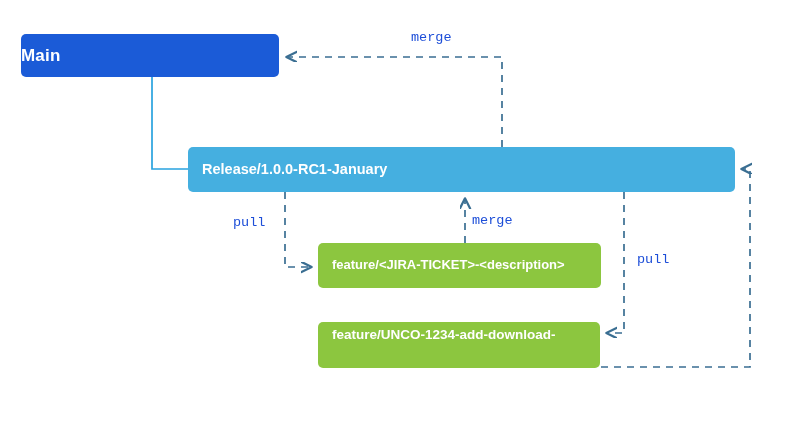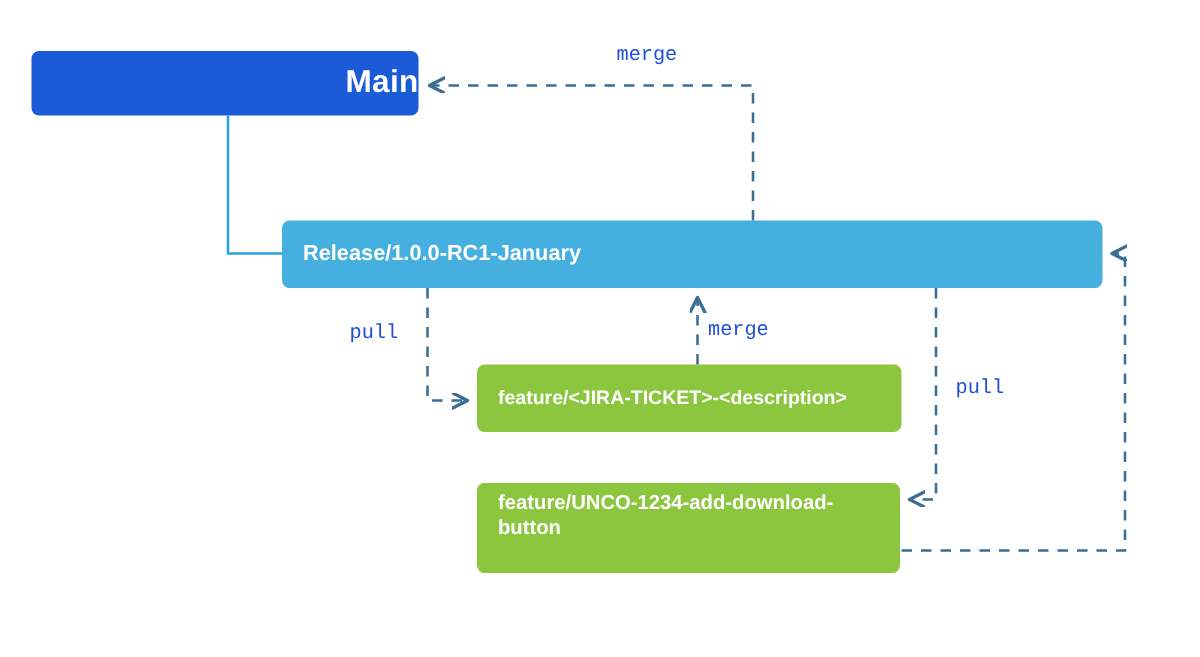--- a/index.html
+++ b/index.html
@@ -37,22 +37,22 @@
     color: #ffffff;
     font-weight: bold;
     line-height: 1.25;
   }
   .node-main {
     left: 21px;
     top: 34px;
     width: 258px;
     height: 43px;
     background: #1b5bd7;
-    justify-content: flex-end;
-    font-size: 21px;
+    justify-content: flex-start;
+    font-size: 17px;
     letter-spacing: 0.2px;
   }
   .node-release {
     left: 188px;
     top: 147px;
     width: 547px;
     height: 45px;
     background: #45afe0;
     padding-left: 14px;
     font-size: 14.5px;
@@ -63,21 +63,21 @@
     width: 283px;
     height: 45px;
     background: #8cc63f;
     padding-left: 14px;
     font-size: 13px;
   }
   .node-feature-unco {
     left: 318px;
     top: 322px;
     width: 282px;
-    height: 60px;
+    height: 46px;
     background: #8cc63f;
     padding-left: 14px;
     font-size: 13.5px;
     align-items: flex-start;
     padding-top: 5px;
   }
   .node-label {
     display: block;
   }
   .edge-label {
@@ -125,21 +125,20 @@
     <span class="node-label">Release/1.0.0-RC1-January</span>
   </div>
 
   <div class="node node-feature-template">
     <span class="node-label">feature/&lt;JIRA-TICKET&gt;-&lt;description&gt;</span>
   </div>
 
   <div class="node node-feature-unco">
     <span>
       <span class="node-label">feature/UNCO-1234-add-download-</span>
-      <span class="node-label">button</span>
     </span>
   </div>
 
   <span class="edge-label lbl-merge-main">merge</span>
 
   <span class="edge-label lbl-merge-feat">merge</span>
 
   <span class="edge-label lbl-pull-left">pull</span>
 
   <span class="edge-label lbl-pull-right">pull</span>

